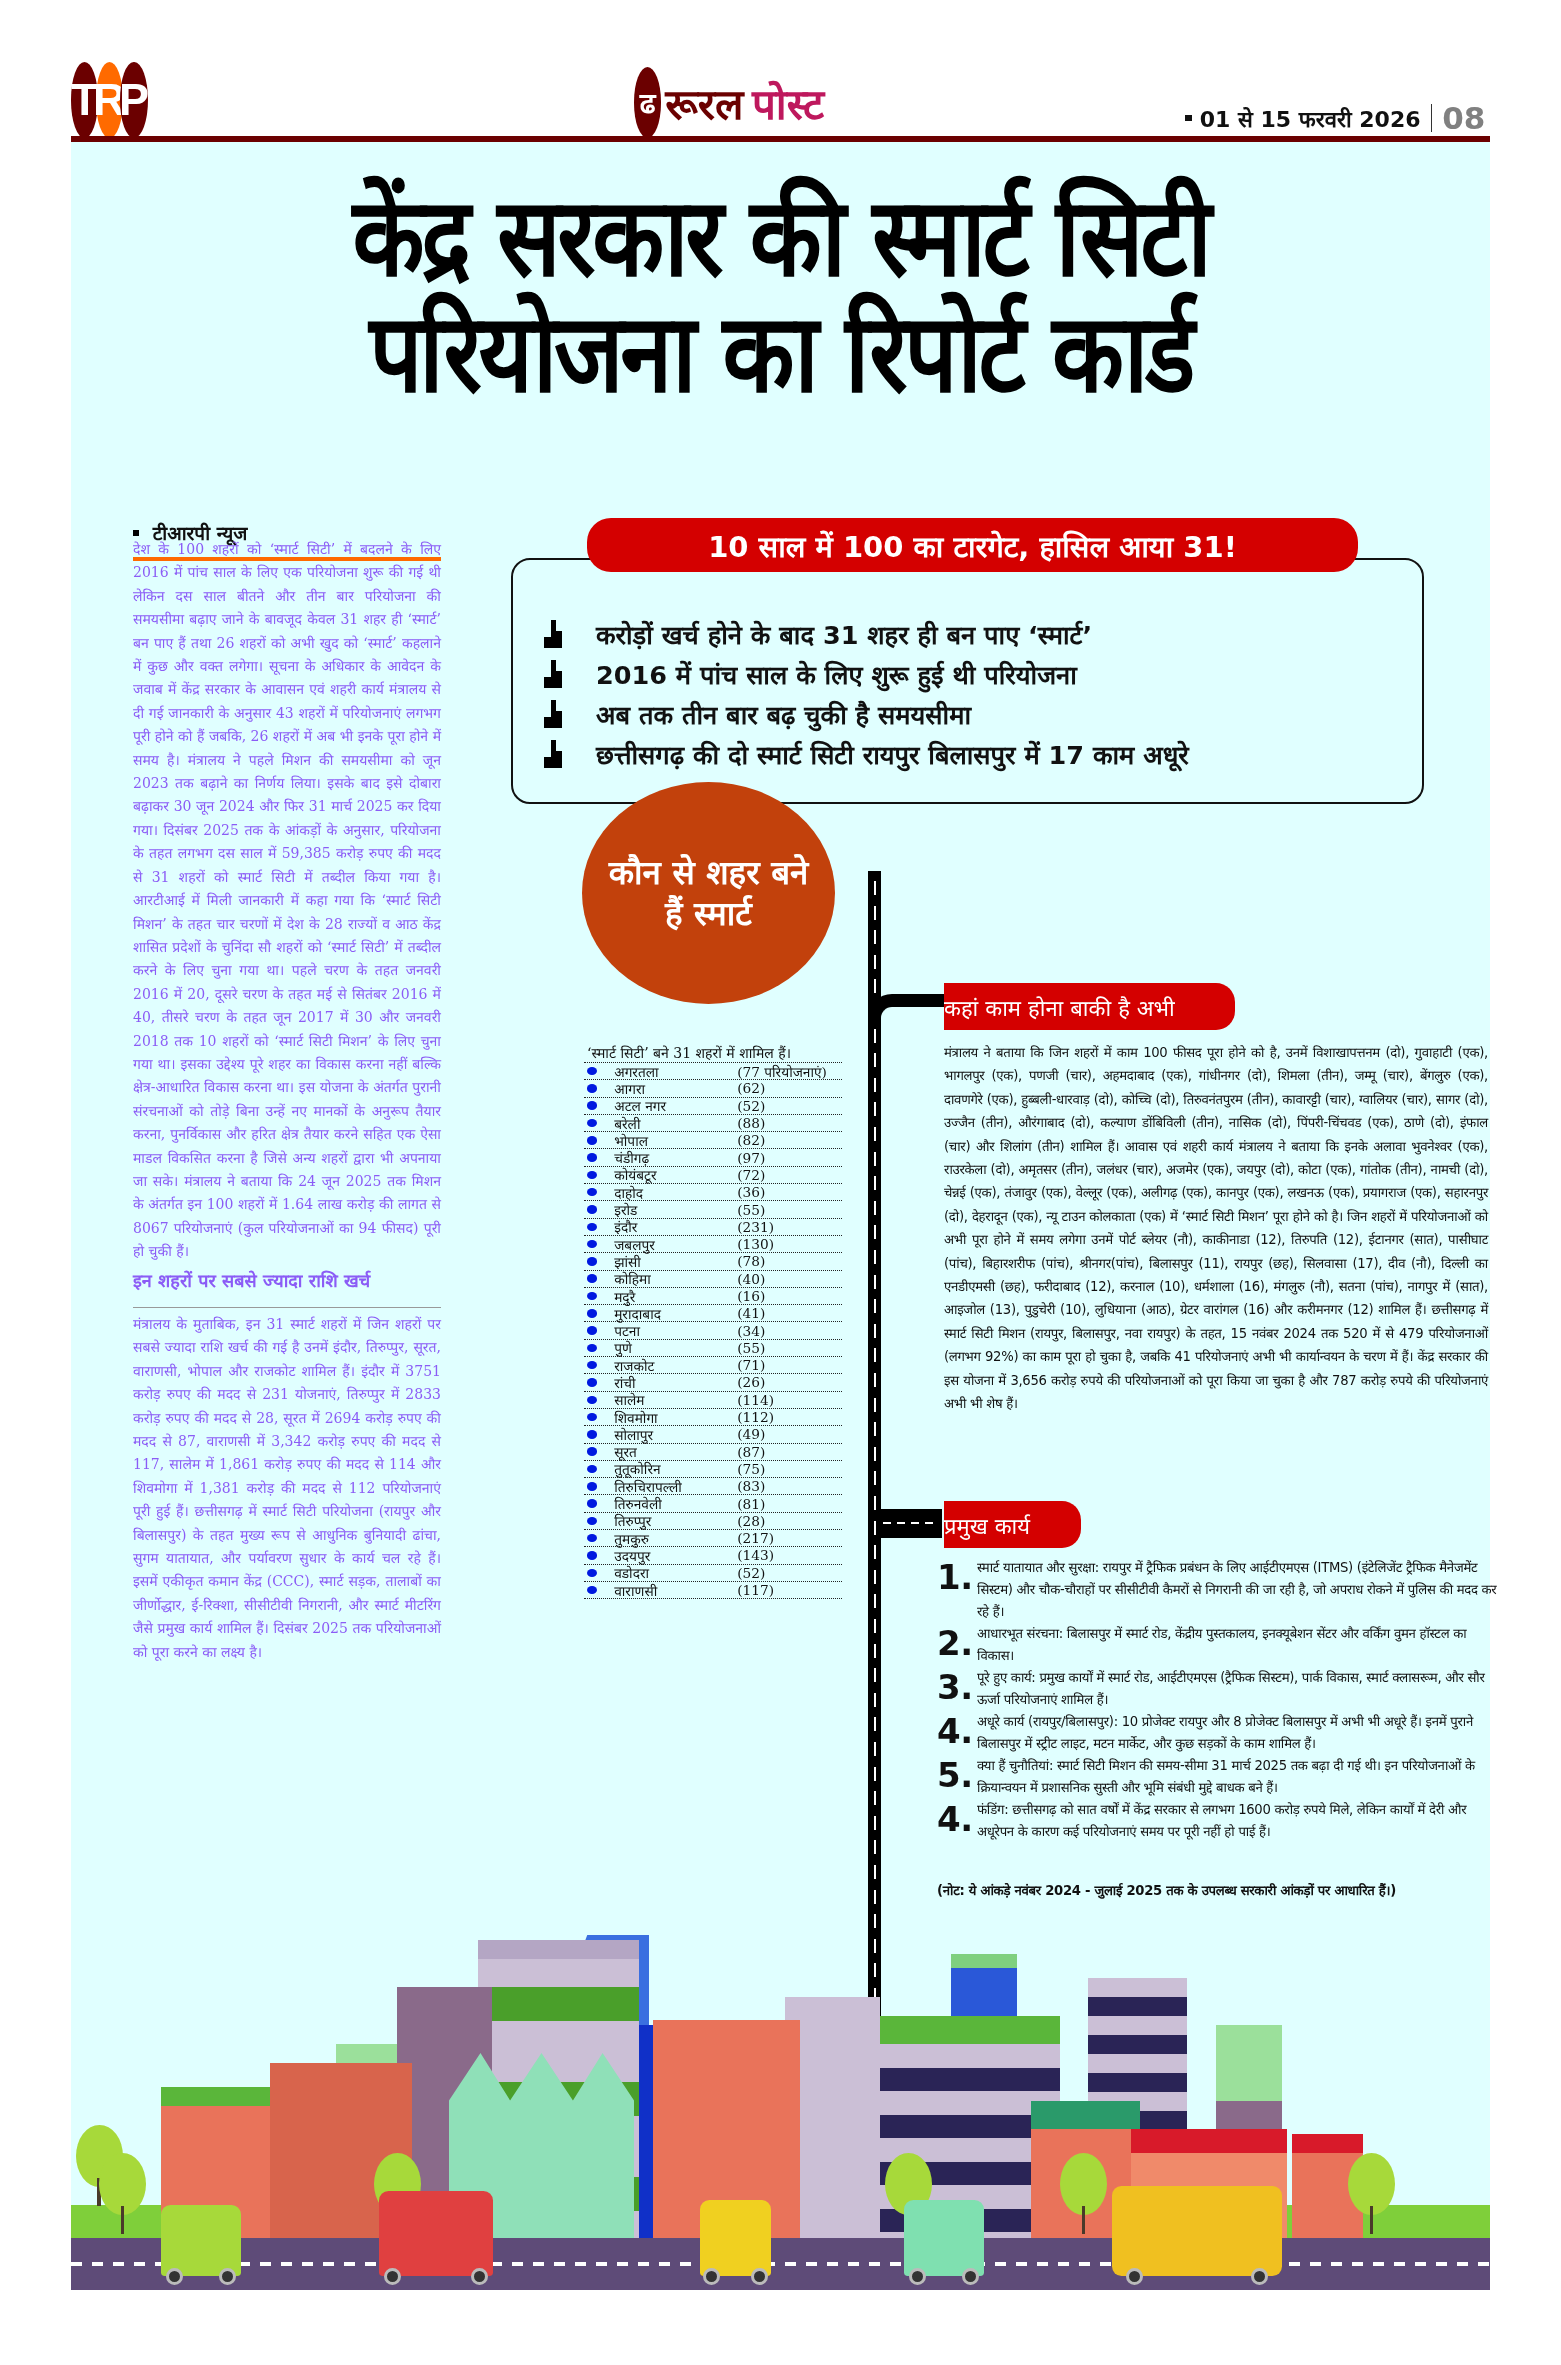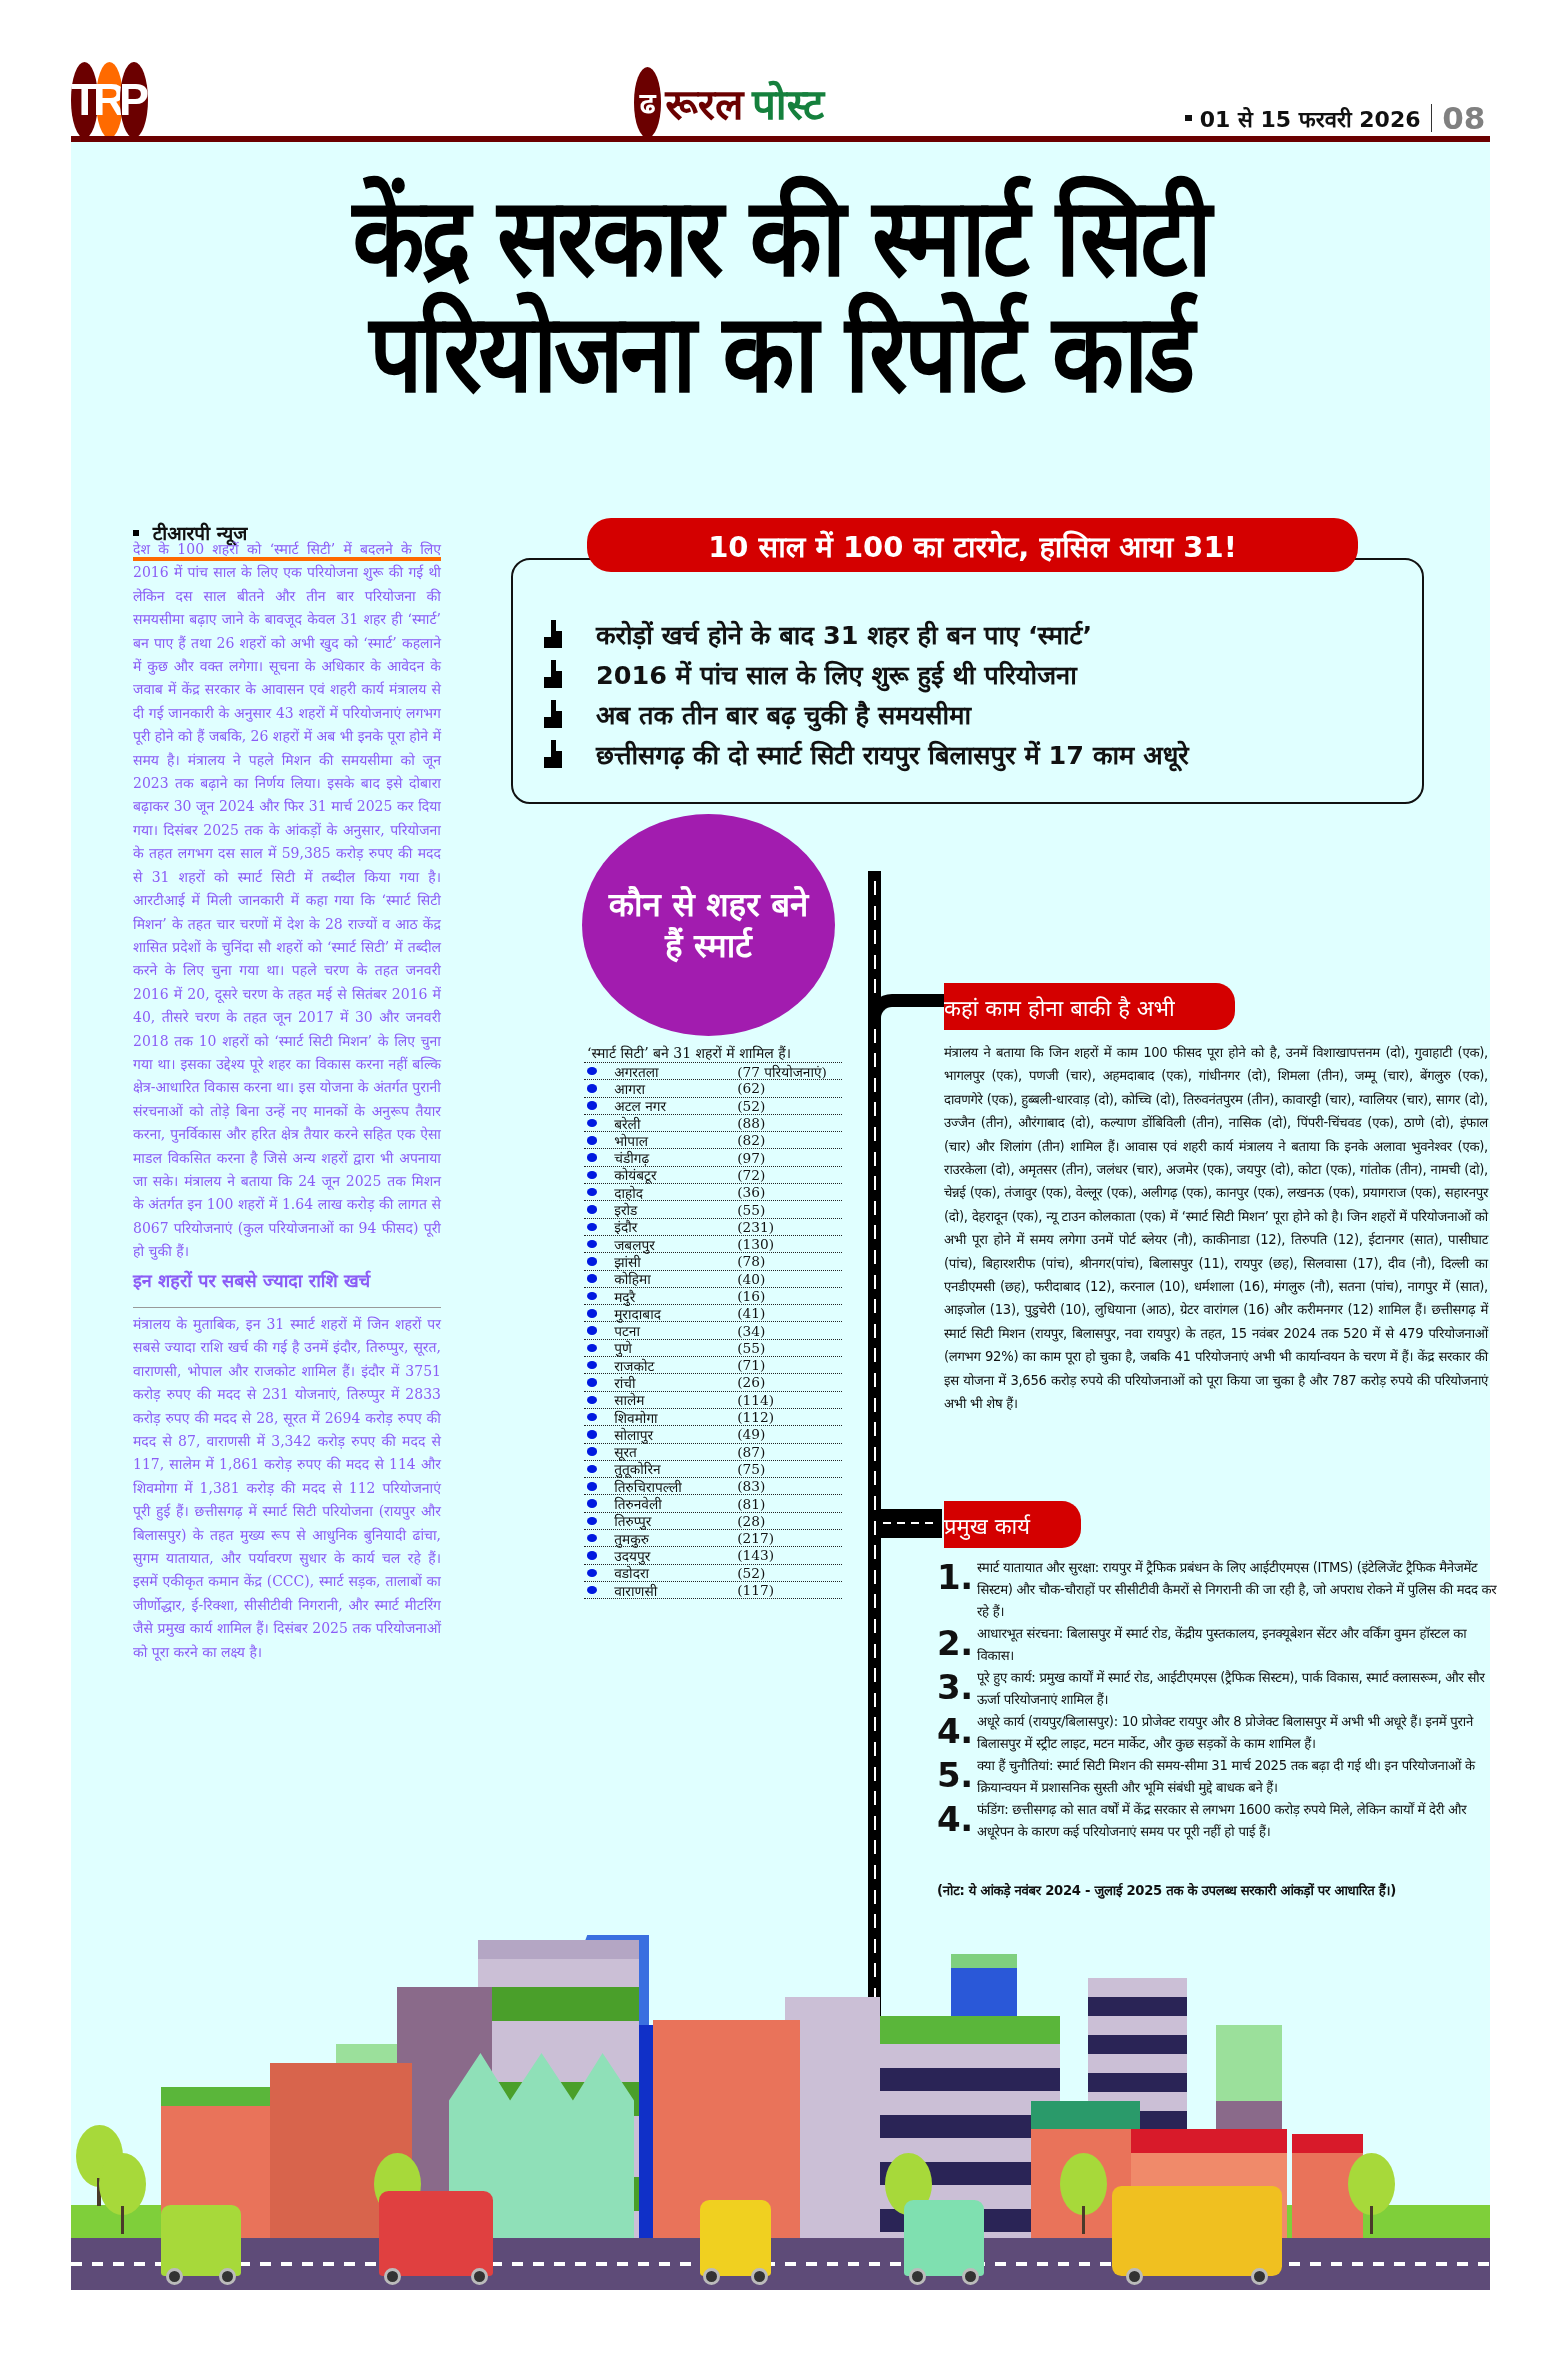--- a/index.html
+++ b/index.html
@@ -12,21 +12,21 @@
   .trp-logo .ltr { width: 27.4px; height: 76px; border-radius: 50%/50%; display: flex; align-items: center; justify-content: center;
                    color: #fff; font: bold 45px "Liberation Sans", sans-serif; margin-right: -2.8px; }
   .trp-logo .t { background: #6b0000; }
   .trp-logo .r { background: #ff6a00; }
   .trp-logo .p { background: #6b0000; }
 
   .brand { position: absolute; left: 563px; top: 4.7px; height: 71px; display: flex; align-items: center; }
   .brand-mark { width: 27.4px; height: 71px; background: #6b0000; border-radius: 50%; color: #fff;
                 display: flex; align-items: center; justify-content: center; font: bold 28px "DejaVu Sans", sans-serif; }
   .brand-name1 { color: #6b0000; font: bold 42px "DejaVu Sans", sans-serif; margin-left: 3.8px; }
-  .brand-name2 { color: #15803d; font: bold 42px "DejaVu Sans", sans-serif; margin-left: 8.5px; }
+  .brand-name2 { color: #be185d; font: bold 42px "DejaVu Sans", sans-serif; margin-left: 8.5px; }
 
   .dateline { position: absolute; right: 4.7px; top: 38px; display: flex; align-items: center; font: bold 22px "DejaVu Sans", sans-serif; }
   .dateline .sq { width: 6.6px; height: 6.6px; background: #111; margin-right: 7.6px; }
   .dateline .bar { width: 0.9px; height: 28px; background: #333; margin: 0 10.4px; }
   .dateline .pg { color: #808080; font-size: 31px; }
 
   .mast-rule { position: absolute; left: 71px; top: 136px; width: 1419px; height: 5.7px; background: #6b0000; }
 
   
   .panel { position: absolute; left: 71px; top: 142px; width: 1419px; height: 2148px; background: #e0ffff; }
@@ -50,21 +50,21 @@
   .target-pill { position: absolute; left: 516px; top: 376px; width: 771px; height: 54px; background: #d40000; border-radius: 24px;
                  color: #fff; font: bold 29px "DejaVu Sans", sans-serif; display: flex; align-items: center; justify-content: center; }
   .target-list { position: absolute; left: 473px; top: 472px; width: 852px; list-style: none; }
   .target-list li { display: flex; align-items: center; height: 40px; font: bold 25.5px "DejaVu Sans", sans-serif; }
   .target-list .bicon { width: 19px; height: 27.4px; margin-right: 33px; position: relative; }
   .bicon .b1 { position: absolute; left: 0; bottom: 0; width: 7.6px; height: 10.4px; background: #000; }
   .bicon .b2 { position: absolute; left: 6.6px; bottom: 0; width: 5.7px; height: 27.4px; background: #000; }
   .bicon .b3 { position: absolute; left: 11.4px; bottom: 0; width: 6.6px; height: 17px; background: #000; }
 
   
-  .kaun-circle { position: absolute; left: 511px; top: 672px; width: 253px; height: 222px; background: #a21caf; border-radius: 50%;
+  .kaun-circle { position: absolute; left: 511px; top: 640px; width: 253px; height: 222px; background: #c2410c; border-radius: 50%;
                  color: #fff; font: bold 33px/41px "DejaVu Sans", sans-serif; text-align: center; display: flex; align-items: center; justify-content: center; padding: 0 19px; }
 
   .cities-title { position: absolute; left: 516px; top: 901px; font: 14px "DejaVu Serif", serif; }
   .cities { position: absolute; left: 513px; top: 920px; width: 258px; list-style: none; border-top: 1.4px dotted #222; }
   .cities li { height: 17.3px; display: flex; align-items: center; border-bottom: 1.4px dotted #222; font: 13.7px "DejaVu Serif", serif; }
   .cities .dot { width: 10.4px; height: 8.5px; background: #0019e0; border-radius: 50%; margin: 0 17px 0 2.8px; }
   .cities .cname { width: 123px; }
   .cities .ccount { }
 
   

